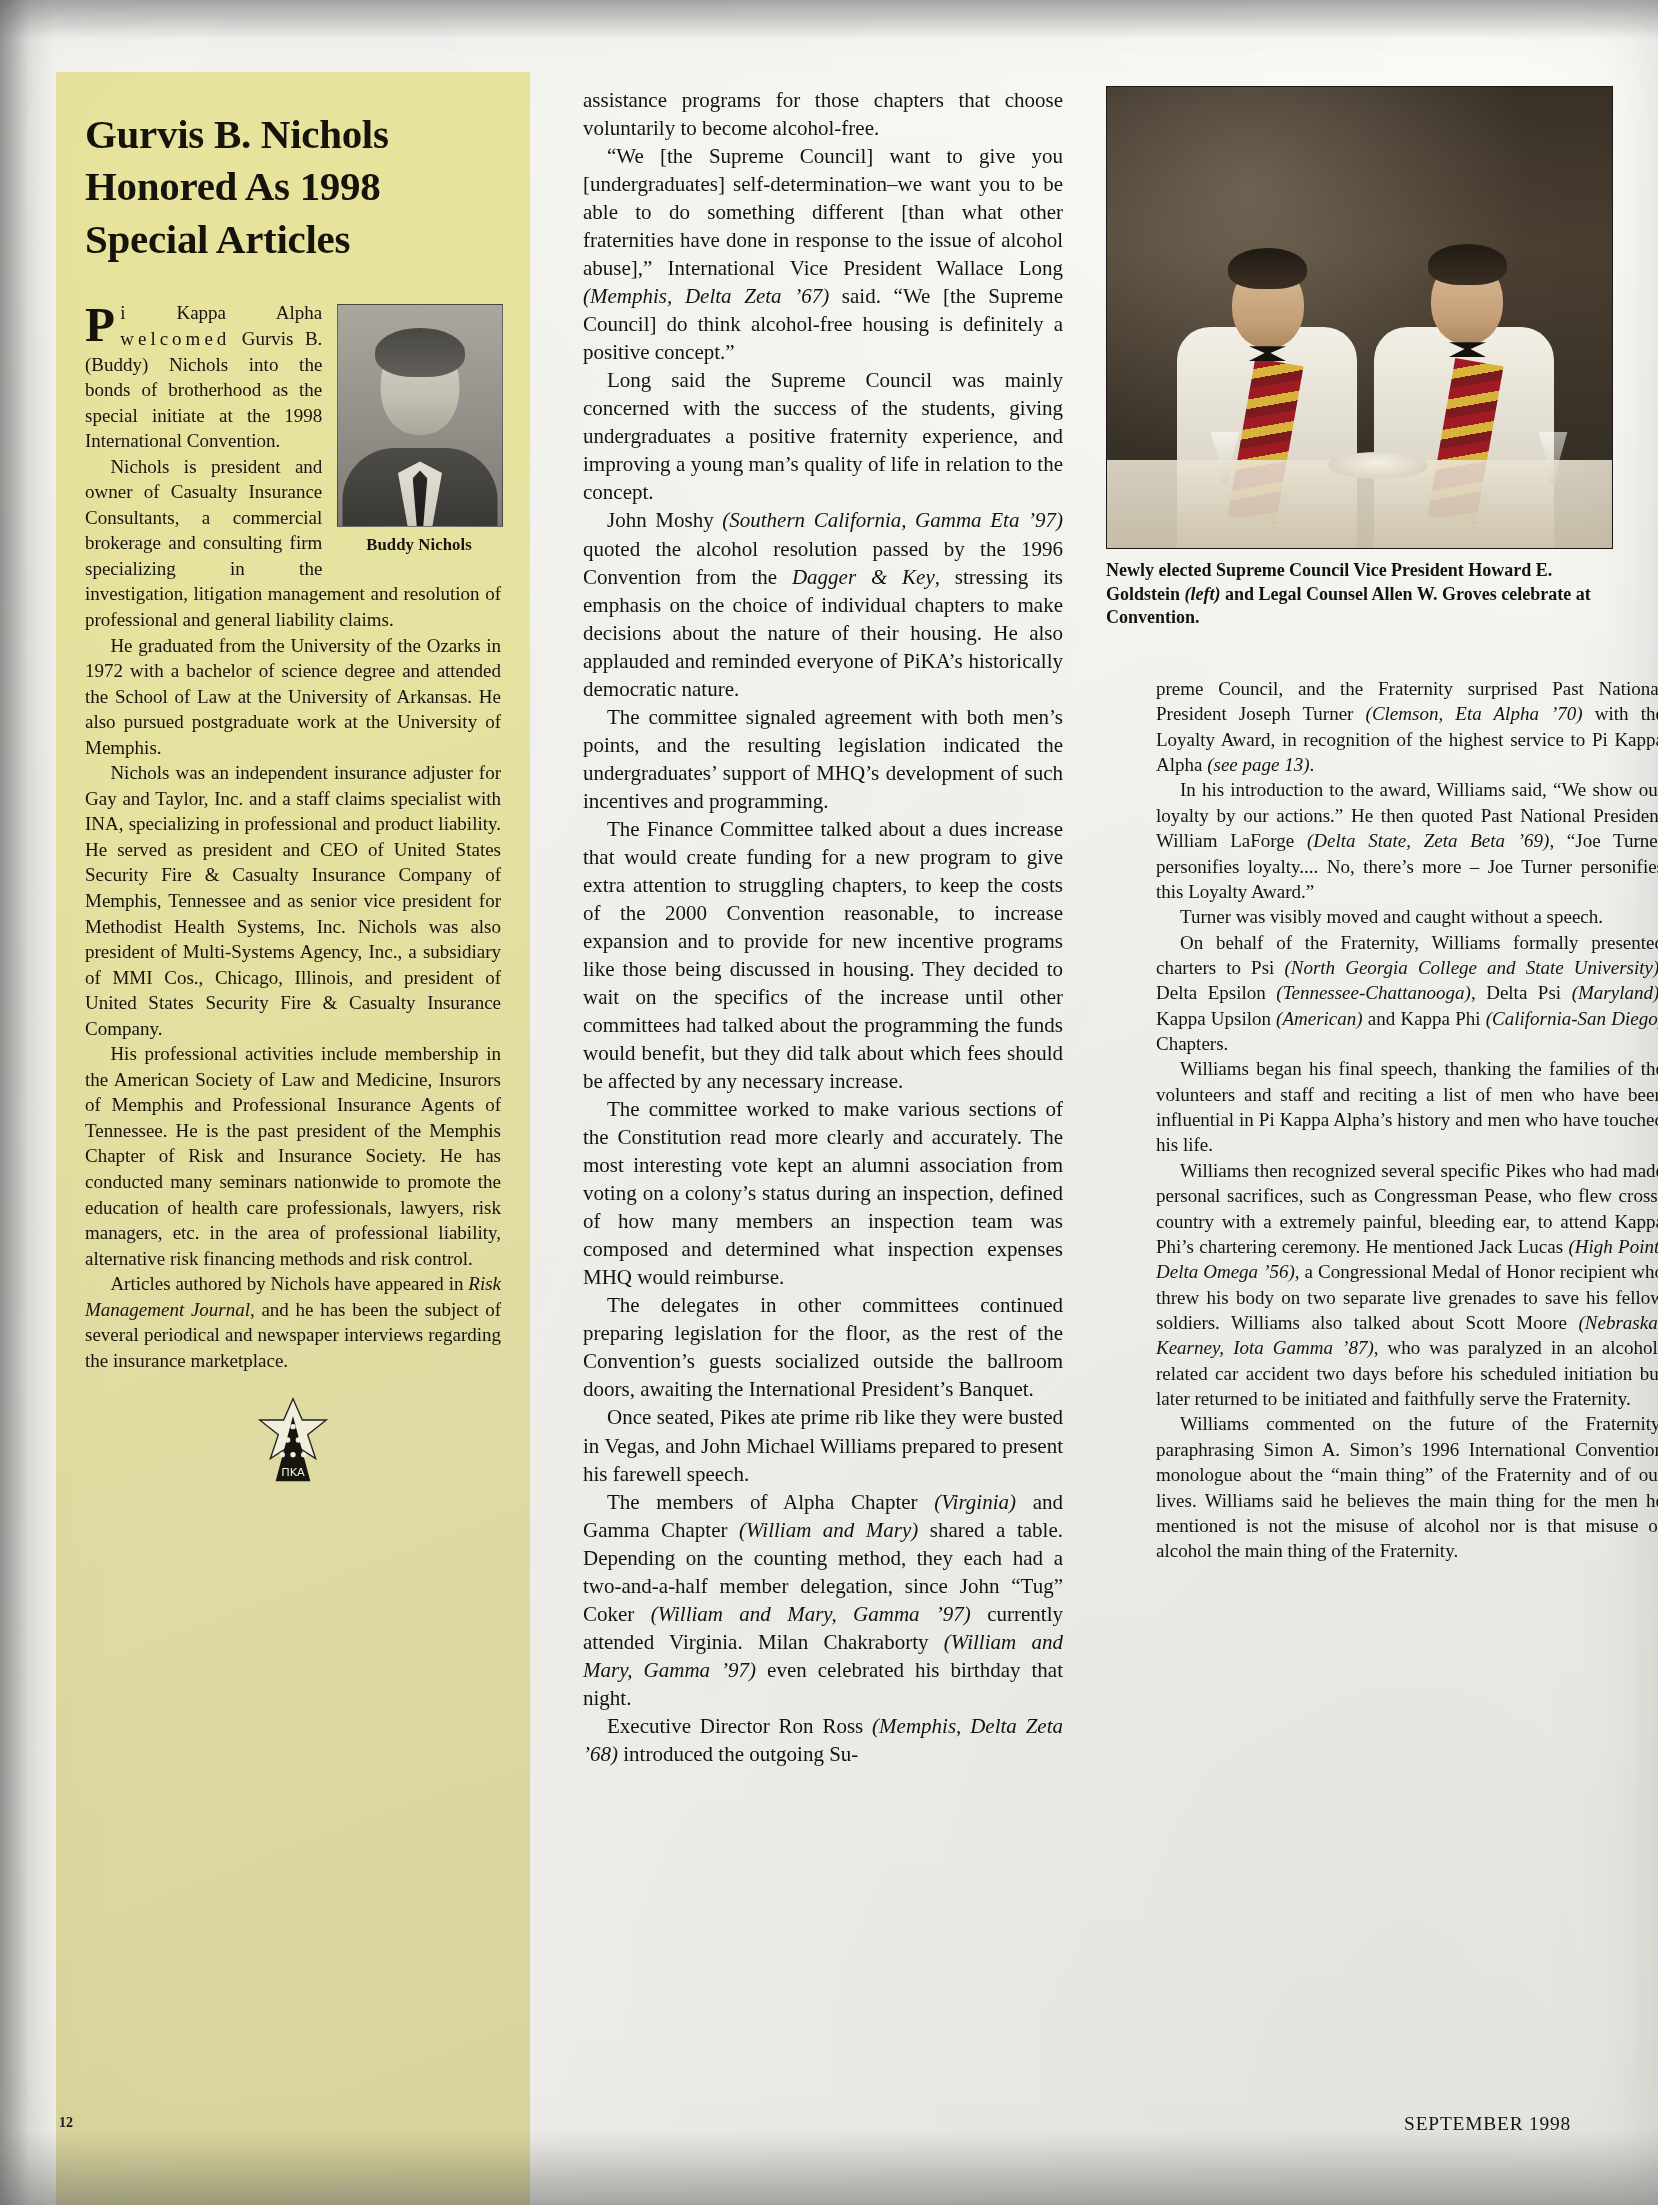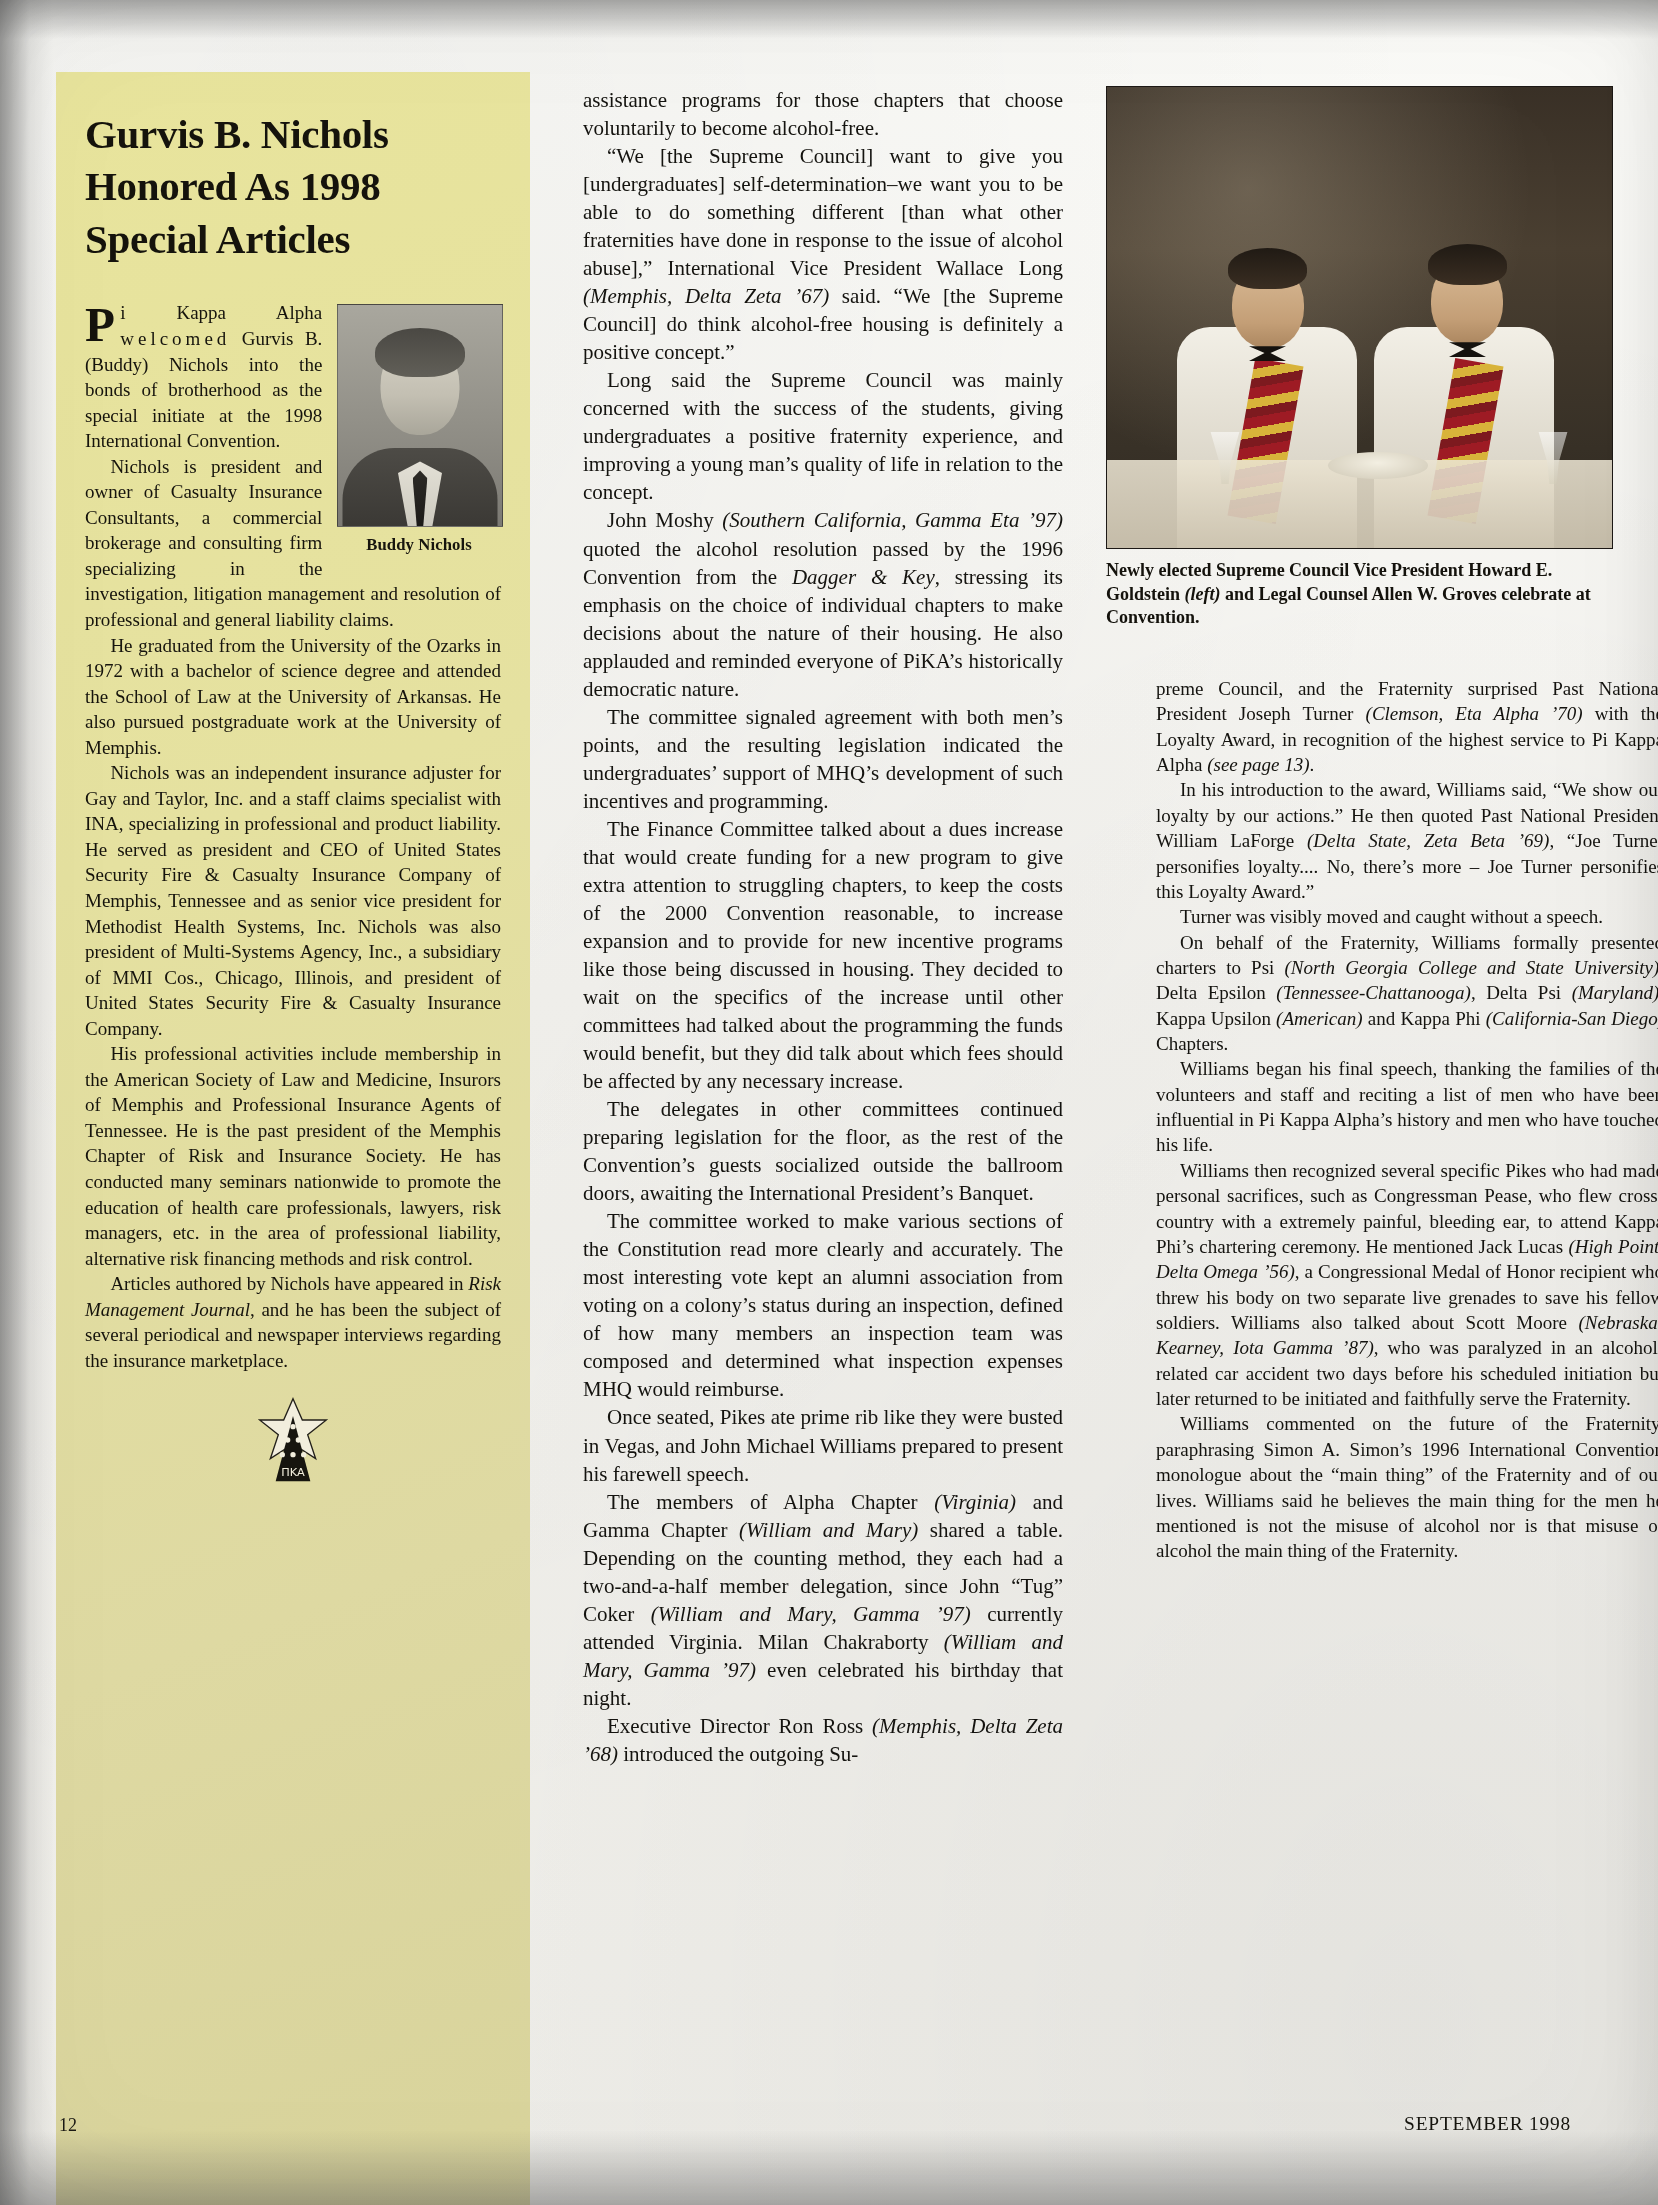--- a/index.html
+++ b/index.html
@@ -245,22 +245,22 @@
   }
   .col-right p { margin: 0; text-indent: 24px; }
   .col-right p.first { text-indent: 0; }
   .col-right i { font-style: italic; }
 
   
   .folio-left {
     position: absolute;
     left: 59px;
     top: 2115px;
-    font-size: 18px;
-    font-weight: normal;
+    font-size: 14px;
+    font-weight: bold;
     color: #1b1a15;
   }
   .folio-right {
     position: absolute;
     right: 88px;
     top: 2113px;
     font-size: 19.4px;
     letter-spacing: 0.8px;
     color: #16150f;
   }
@@ -317,22 +317,22 @@
     </div>
   </div>
 
   <div class="col-mid">
     <p class="first">assistance programs for those chapters that choose voluntarily to become alcohol-free.</p>
     <p><span>“We [the Supreme Council] want to give you [undergraduates] self-determination–we want you to be able to do something different [than what other fraternities have done in response to the issue of alcohol abuse],” International Vice President Wallace Long </span><i>(Memphis, Delta Zeta ’67)</i><span> said. “We [the Supreme Council] do think alcohol-free housing is definitely a positive concept.”</span></p>
     <p>Long said the Supreme Council was mainly concerned with the success of the students, giving undergraduates a positive fraternity experience, and improving a young man’s quality of life in relation to the concept.</p>
     <p><span>John Moshy </span><i>(Southern California, Gamma Eta ’97)</i><span> quoted the alcohol resolution passed by the 1996 Convention from the </span><i>Dagger &amp; Key</i><span>, stressing its emphasis on the choice of individual chapters to make decisions about the nature of their housing. He also applauded and reminded everyone of PiKA’s historically democratic nature.</span></p>
     <p>The committee signaled agreement with both men’s points, and the resulting legislation indicated the undergraduates’ support of MHQ’s development of such incentives and programming.</p>
     <p>The Finance Committee talked about a dues increase that would create funding for a new program to give extra attention to struggling chapters, to keep the costs of the 2000 Convention reasonable, to increase expansion and to provide for new incentive programs like those being discussed in housing. They decided to wait on the specifics of the increase until other committees had talked about the programming the funds would benefit, but they did talk about which fees should be affected by any necessary increase.</p>
+    <p>The committee worked to make various sections of the Constitution read more clearly and accurately. The most interesting vote kept an alumni association from voting on a colony’s status during an inspection, defined of how many members an inspection team was composed and determined what inspection expenses MHQ would reimburse.</p>
     <p>The delegates in other committees continued preparing legislation for the floor, as the rest of the Convention’s guests socialized outside the ballroom doors, awaiting the International President’s Banquet.</p>
-    <p>The committee worked to make various sections of the Constitution read more clearly and accurately. The most interesting vote kept an alumni association from voting on a colony’s status during an inspection, defined of how many members an inspection team was composed and determined what inspection expenses MHQ would reimburse.</p>
     <p>Once seated, Pikes ate prime rib like they were busted in Vegas, and John Michael Williams prepared to present his farewell speech.</p>
     <p><span>The members of Alpha Chapter </span><i>(Virginia)</i><span> and Gamma Chapter </span><i>(William and Mary)</i><span> shared a table. Depending on the counting method, they each had a two-and-a-half member delegation, since John “Tug” Coker </span><i>(William and Mary, Gamma ’97)</i><span> currently attended Virginia. Milan Chakraborty </span><i>(William and Mary, Gamma ’97)</i><span> even celebrated his birthday that night.</span></p>
     <p><span>Executive Director Ron Ross </span><i>(Memphis, Delta Zeta ’68)</i><span> introduced the outgoing Su-</span></p>
   </div>
 
   <div class="photo">
     <div class="photo-bg"></div>
 
     <div class="ph-man" style="left:70px;">
       <div class="jacket" style="left:0;"></div>

